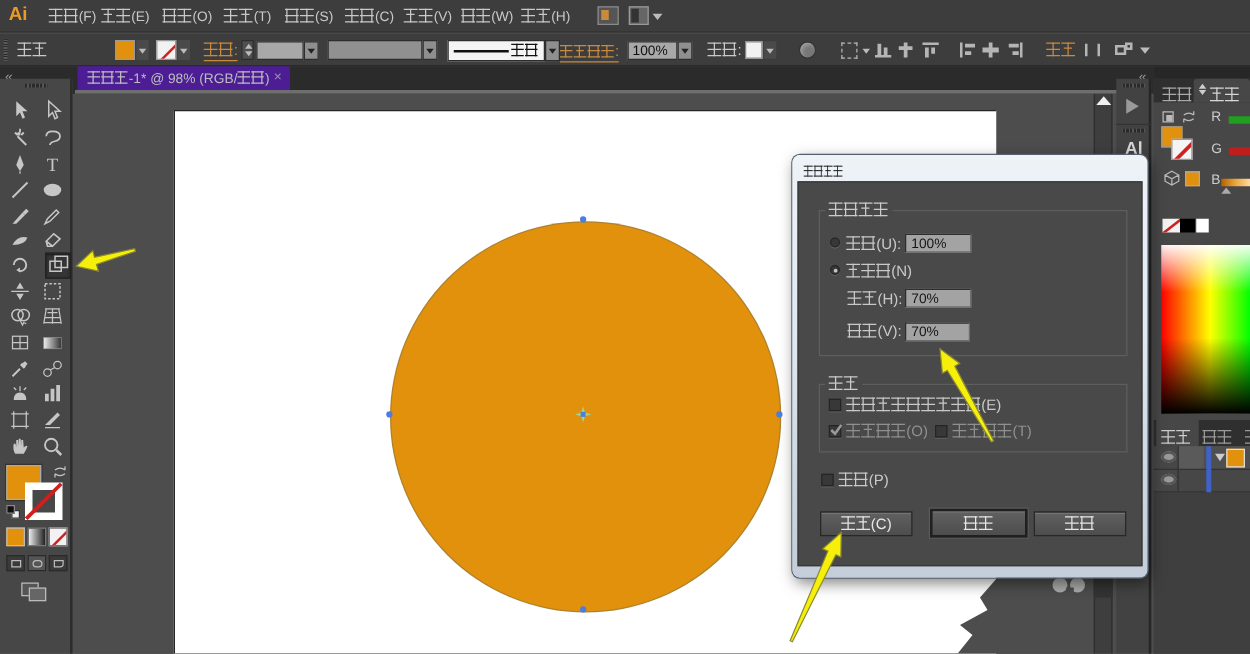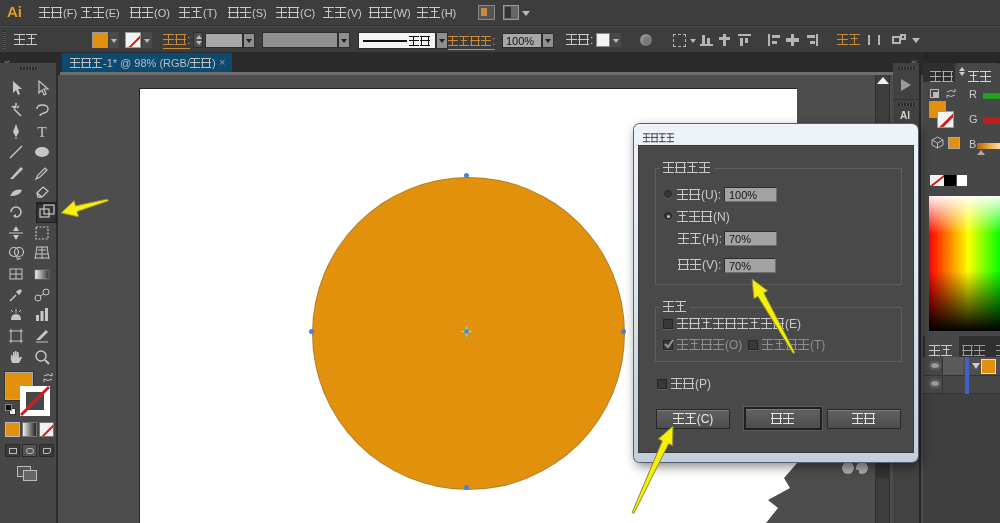--- a/index.html
+++ b/index.html
@@ -21,21 +21,21 @@
 .z.s10{width:10px;height:10px}
 .z.s10.za{background-position:left top,left 4px,left bottom,4px top}
 .z.s10.zb{background-position:left top,left bottom,1px top,8px top,left 4px}
 .z.s10.zc{background-position:left top,2px 4px,4px top,left bottom}
 
 .t{position:absolute;white-space:nowrap;font-size:12px;color:#c9c9c9}
 
 #menubar{position:absolute;left:0;top:0;width:1000px;height:26px;background:#3d3d3d;border-bottom:1px solid #323232}
 #controlbar{position:absolute;left:0;top:27px;width:1000px;height:26px;background:#3d3d3d;border-bottom:1px solid #2a2a2a}
 #tabrow{position:absolute;left:0;top:53px;width:1000px;height:22px;background:#2b2b2b}
-#doctab{position:absolute;left:62px;top:53px;width:170px;height:19px;background:#0c4a6e;color:#bdbdbd;font-size:11px}
+#doctab{position:absolute;left:62px;top:53px;width:170px;height:19px;background:#4c1d95;color:#bdbdbd;font-size:11px}
 
 #toolpanel{position:absolute;left:0;top:63px;width:58px;height:460px;background:#474747;border-right:2px solid #2c2c2c}
 
 #canvas{position:absolute;left:60px;top:75px;width:833px;height:448px;background:#4d4d4d;overflow:hidden}
 #artboard{position:absolute;left:79px;top:13px;width:658px;height:435px;background:#fff;border-left:1px solid #262626;border-top:1px solid #262626}
 #circle{position:absolute;left:252px;top:102px;width:313px;height:313px;border-radius:50%;background:#e2910c;border:1px solid rgba(160,125,55,.8)}
 
 #dlg{position:absolute;left:634px;top:124px;width:284px;height:338px;border-radius:6px;
  background:linear-gradient(#eef3f8 0%,#e0e7ef 45%,#cdd7e2 75%,#c3ceda 100%);
  box-shadow:0 0 0 1px #55606e,2px 4px 12px rgba(0,0,0,.5)}
@@ -322,21 +322,21 @@
 
   <rect x="93" y="20" width="6" height="8" fill="#4d4d4d"></rect>
  </svg>
 </div>
 </div>
 <div id="dock">
  <div class="dots" style="left:5px;top:4px;width:18px"></div>
  <div class="tri" style="left:8px;top:16px;border-top:6px solid transparent;border-bottom:6px solid transparent;border-left:10px solid #9a9a9a"></div>
  <div class="abs" style="left:0;top:36px;width:28px;height:1px;background:#333"></div>
  <div class="dots" style="left:5px;top:40px;width:18px"></div>
- <div class="abs" style="left:7px;top:47px;font-size:10px;font-weight:bold;color:#d5d5d5">Al</div>
+ <div class="abs" style="left:7px;top:47px;font-size:14px;font-weight:bold;color:#d5d5d5">Al</div>
 </div>
 <div id="rpanel">
  <div class="abs" style="left:0;top:0;width:77px;height:10px;background:#272727"></div>
  <div class="abs" style="left:0;top:10px;width:77px;height:19px;background:#2f2f2f"></div>
  <div class="abs" style="left:7px;top:14px;color:#aaa"><span class="z za"></span><span class="z zb"></span></div>
  <div class="abs" style="left:32px;top:10px;width:45px;height:19px;background:#474747;border-radius:3px 3px 0 0"></div>
  <div class="tri" style="left:36px;top:14px;border-left:3px solid transparent;border-right:3px solid transparent;border-bottom:4px solid #ccc"></div>
  <div class="tri" style="left:36px;top:19px;border-left:3px solid transparent;border-right:3px solid transparent;border-top:4px solid #ccc"></div>
  <div class="abs" style="left:45px;top:14px;color:#d6d6d6"><span class="z zc"></span><span class="z za"></span></div>
  <div class="abs" style="left:0;top:29px;width:77px;height:254px;background:#474747"></div>

